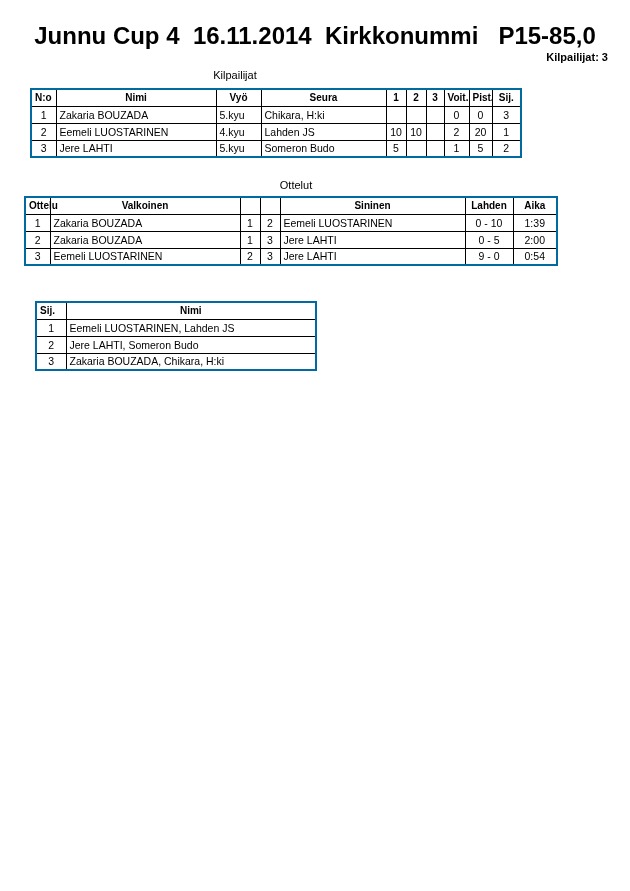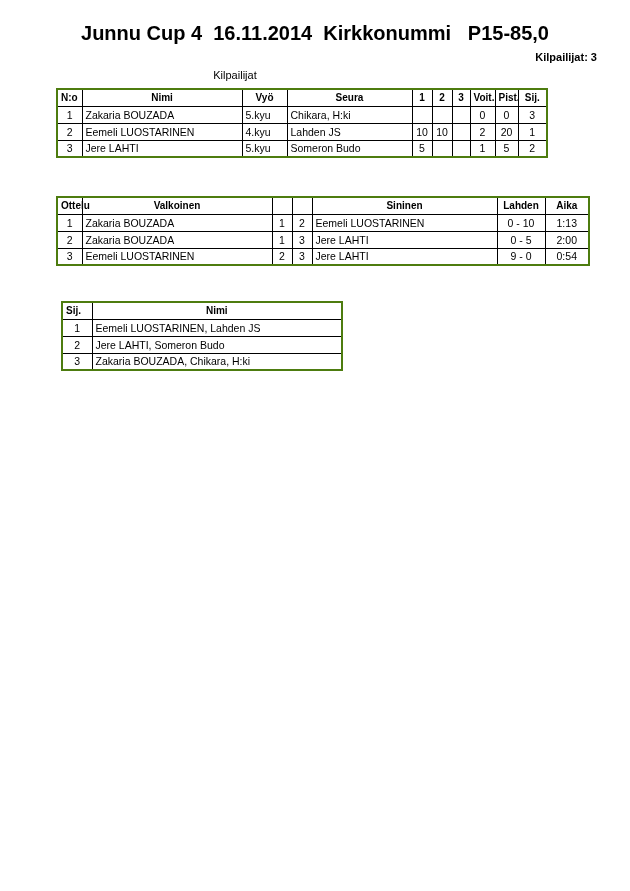--- a/index.html
+++ b/index.html
@@ -12,51 +12,50 @@
     color: #000000;
     font-family: "Liberation Sans", sans-serif;
     overflow: hidden;
   }
   .doc-title {
     position: absolute;
     top: 22px;
     left: 0;
     width: 630px;
     text-align: center;
-    font-size: 20px;
+    font-size: 24px;
     font-weight: bold;
     white-space: pre;
   }
   .competitors-count {
     position: absolute;
     top: 51px;
-    right: 33px;
+    right: 22px;
     font-size: 11px;
     font-weight: bold;
   }
   .section-heading {
     position: absolute;
     font-size: 11px;
     font-weight: normal;
     text-align: center;
   }
   .heading-kilpailijat { top: 69px; left: 30px; width: 410px; }
   .heading-ottelut    { top: 179px; left: 30px; width: 532px; }
   .heading-tulokset   { top: 286px; left: 35px; width: 320px; }
 
   table {
     position: absolute;
     border-collapse: collapse;
     table-layout: fixed;
-    border: 2px solid #4d7c0f;
+    border: 2px solid #0369a1;
     background: #fff;
-    margin-left: 26px;
   }
   .kilpailijat-table { top: 88px;  left: 30px; width: 490px; }
-  .ottelut-table     { top: 196px; left: 30px; width: 532px; }
+  .ottelut-table     { top: 196px; left: 24px; width: 532px; }
   .tulokset-table    { top: 301px; left: 35px; width: 280px; }
 
   th, td {
     border: 1px solid #000;
     height: 17px;
     padding: 1px 3px;
     font-size: 10.5px;
     white-space: nowrap;
     overflow: hidden;
     vertical-align: middle;
@@ -136,20 +135,21 @@
         <td class="ar">5</td>
         <td class="ar"></td>
         <td class="ar"></td>
         <td class="ac">1</td>
         <td class="ac">5</td>
         <td class="ac">2</td>
       </tr>
     </tbody>
   </table>
 
+  <div class="section-heading heading-ottelut">Ottelut</div>
 
   <table class="ottelut-table">
     <colgroup>
       <col style="width:25px">
         <col style="width:190px">
         <col style="width:20px">
         <col style="width:20px">
       <col style="width:185px">
         <col style="width:48px">
         <col style="width:44px">
@@ -166,21 +166,21 @@
       </tr>
     </thead>
     <tbody>
       <tr>
         <td class="ac">1</td>
         <td class="al">Zakaria BOUZADA</td>
         <td class="ac">1</td>
         <td class="ac">2</td>
         <td class="al">Eemeli LUOSTARINEN</td>
         <td class="ar">0 - 10</td>
-        <td class="ac">1:13</td>
+        <td class="ac">1:39</td>
       </tr>
       <tr>
         <td class="ac">2</td>
         <td class="al">Zakaria BOUZADA</td>
         <td class="ac">1</td>
         <td class="ac">3</td>
         <td class="al">Jere LAHTI</td>
         <td class="ar">0 - 5</td>
         <td class="ac">2:00</td>
       </tr>

